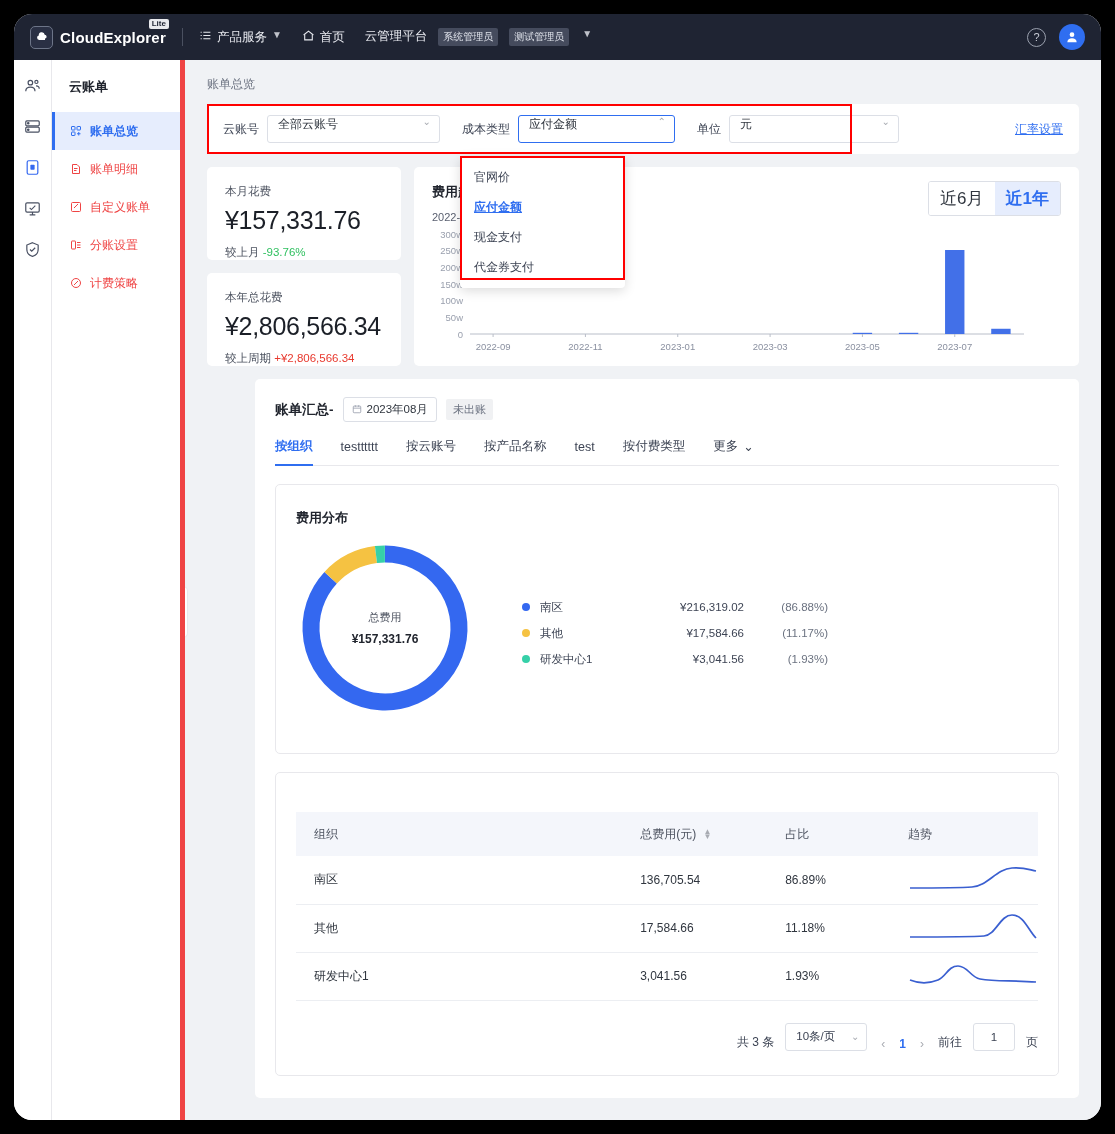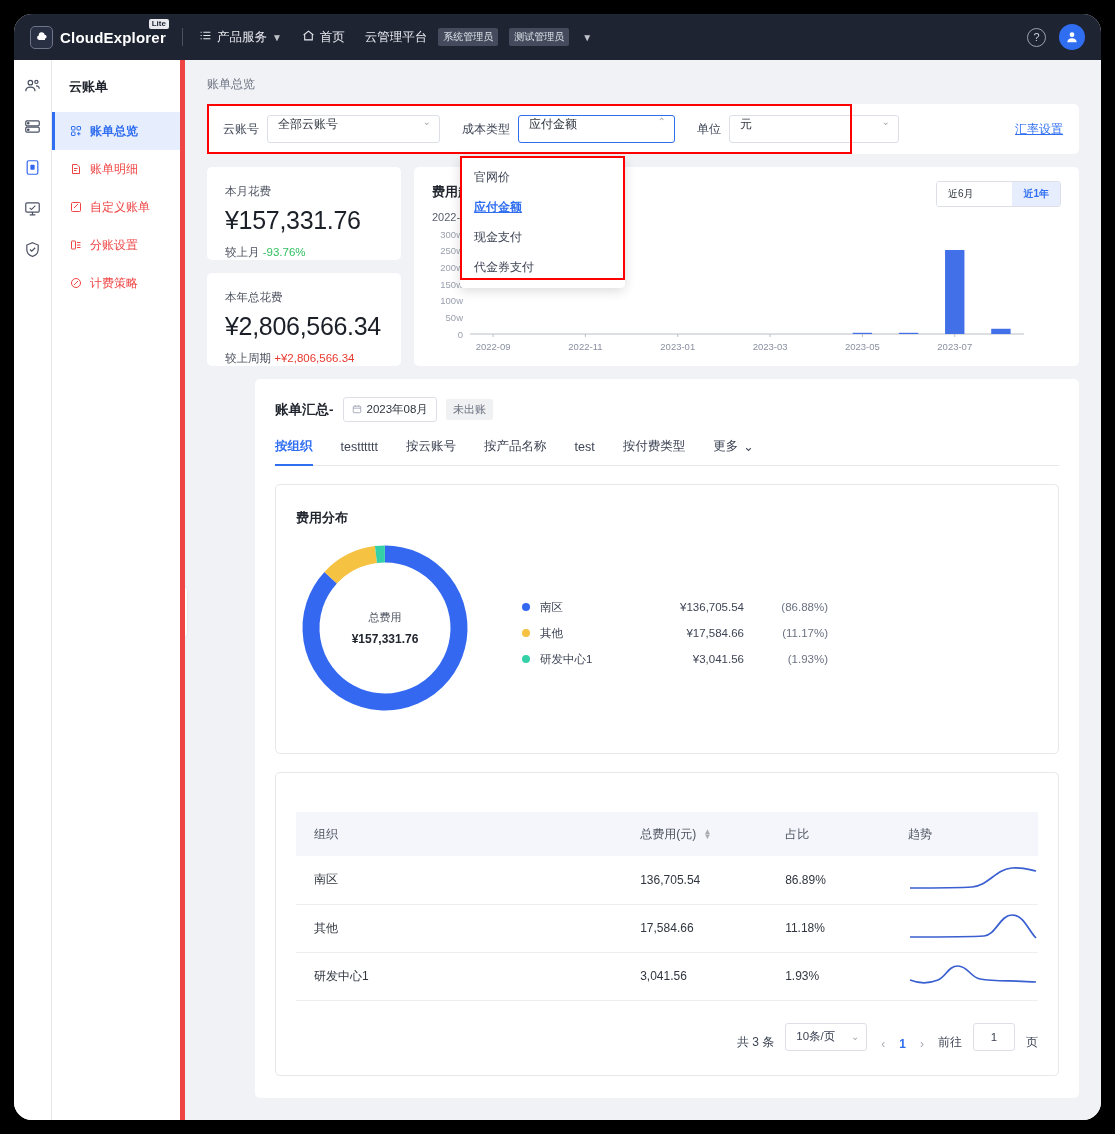--- a/index.html
+++ b/index.html
@@ -25,21 +25,21 @@
     background:#2a3044; border:1.5px solid #6d7588;
     display:flex; align-items:center; justify-content:center;
   }
   .logo-text { font-size:15px; font-weight:bold; letter-spacing:.2px; }
   .logo-badge {
     position:absolute; right:-3px; top:-7px;
     background:#e9eaee; color:#1f2433; font-size:8px; font-weight:bold;
     padding:0 3px; border-radius:2px; line-height:10px;
   }
   .tb-divider { width:1px; height:18px; background:#4a5060; margin:0 16px; }
-  .tb-item { display:flex; align-items:center; gap:5px; font-size:12.5px; color:#e8eaf0; margin-right:20px; cursor:pointer; }
+  .tb-item { display:flex; gap:5px; font-size:12.5px; color:#e8eaf0; margin-right:20px; cursor:pointer; }
   .tb-item .cap { font-size:10px; opacity:.8; }
   .role-tag {
     background:#454b5d; color:#dfe2ea; font-size:10px;
     padding:2px 5px; border-radius:2px; margin-left:6px;
   }
   .tb-right { margin-left:auto; display:flex; align-items:center; gap:13px; }
   .help-circle {
     width:19px; height:19px; border-radius:50%; border:1.3px solid #9aa0ae;
     color:#c8ccd6; font-size:11px; display:flex; align-items:center; justify-content:center;
     cursor:pointer;
@@ -120,21 +120,21 @@
   .stat-v { font-size:25px; color:#1b1f27; margin-top:7px; letter-spacing:-.3px; }
   .stat-s { font-size:11.5px; color:#4d5360; margin-top:10px; }
   .up { color:#e8392e; }
   .down { color:#30c060; }
 
   .trendcard { flex:1; height:199px; padding:16px 18px 0 18px; position:relative; }
   .trend-title { font-size:13px; font-weight:bold; color:#21252e; }
   .trend-range { font-size:11px; color:#5a6070; margin-top:10px; }
   .seg {
     position:absolute; right:18px; top:14px; display:flex;
-    border:1px solid #dcdfe6; border-radius:3px; overflow:hidden; font-size:10px;gap:28px;
+    border:1px solid #dcdfe6; border-radius:3px; overflow:hidden; font-size:17px;
   }
   .seg div { padding:5px 11px; cursor:pointer; color:#30363f; background:#fff; }
   .seg div.on { background:#e6edfd; color:#2f6ef0; font-weight:bold; }
 
   
   .sumcard { margin-top:13px; padding:18px 20px 22px 20px;margin-left:48px; }
   .sum-head { display:flex; align-items:center; gap:9px; }
   .sum-title { font-size:13.5px; font-weight:bold; color:#21252e; }
   .datepick {
     border:1px solid #dcdfe6; border-radius:3px; height:25px; padding:0 8px;
@@ -479,21 +479,21 @@
                   </svg>
                 <div class="donut-c">
                   <div class="l1">总费用</div>
                   <div class="l2">¥157,331.76</div>
                 </div>
               </div>
               <div class="legend">
                 <div class="lg-row">
                   <span class="dot" style="background:#3468f0"></span>
                   <span class="lg-name">南区</span>
-                  <span class="lg-val">¥136,705.54</span>
+                  <span class="lg-val">¥216,319.02</span>
                   <span class="lg-pct">(86.88%)</span>
                 </div>
                 <div class="lg-row">
                   <span class="dot" style="background:#f5c242"></span>
                   <span class="lg-name">其他</span>
                   <span class="lg-val">¥17,584.66</span>
                   <span class="lg-pct">(11.17%)</span>
                 </div>
                 <div class="lg-row">
                   <span class="dot" style="background:#36d0a8"></span>

